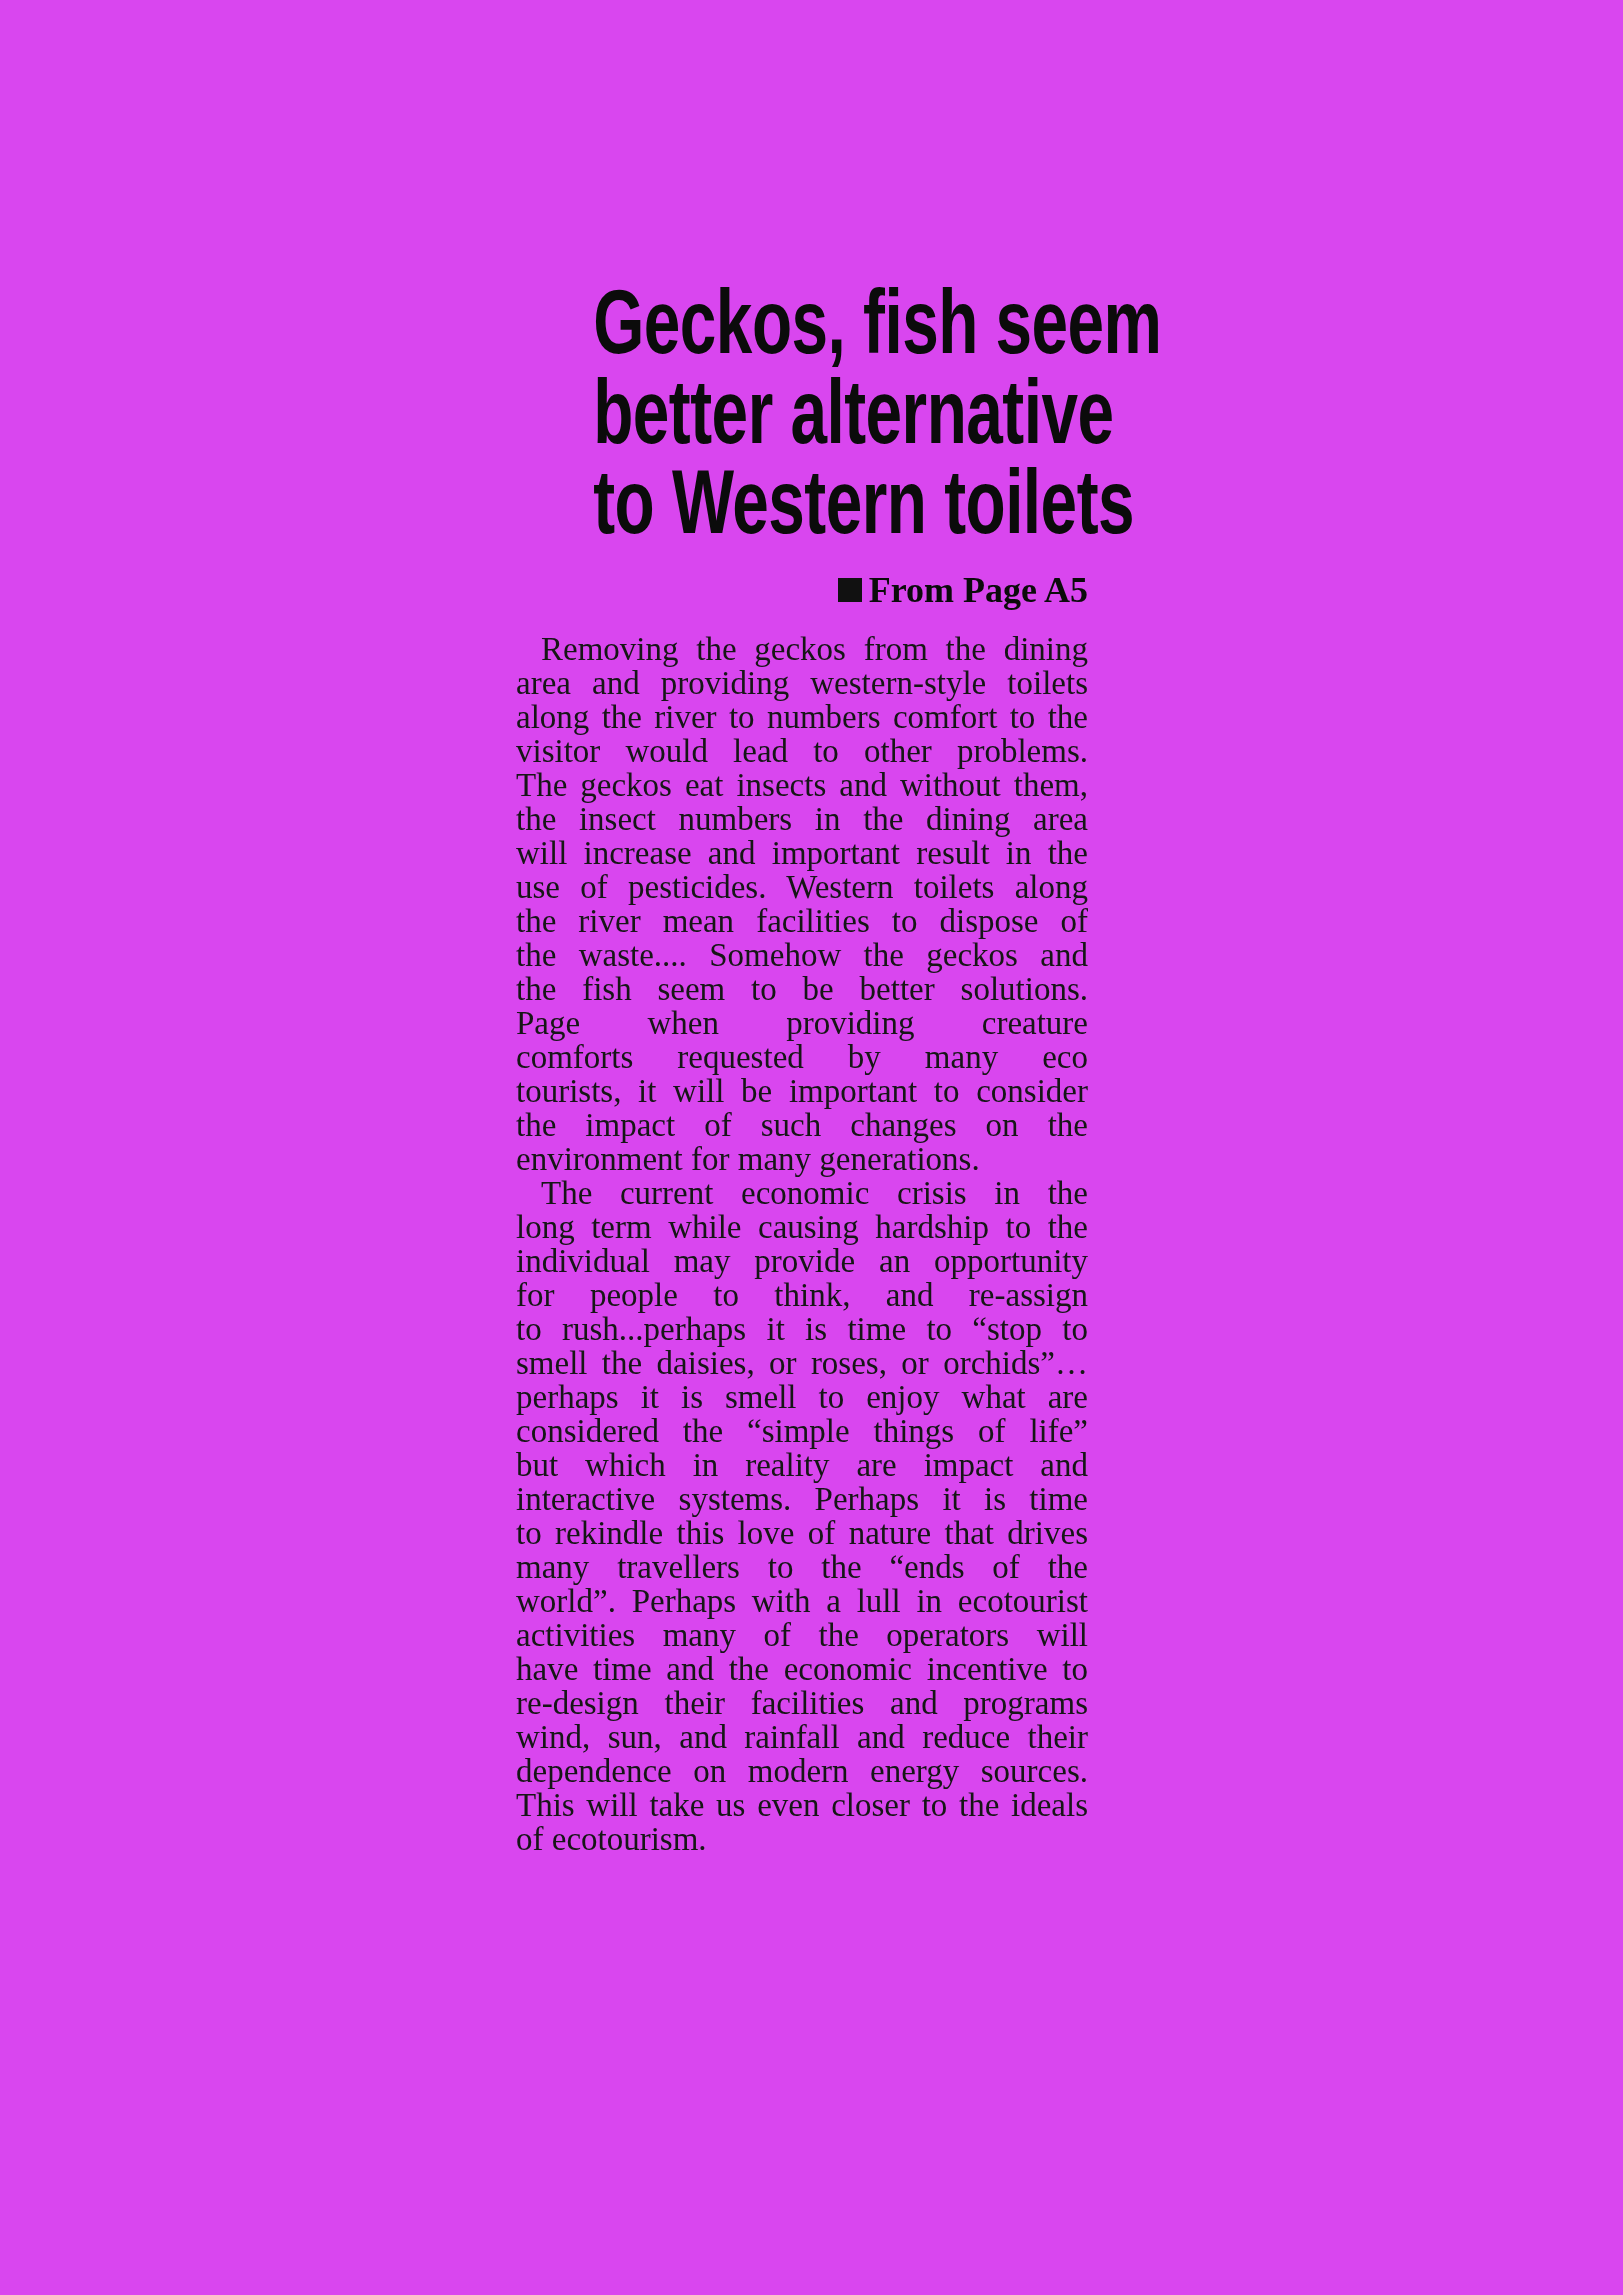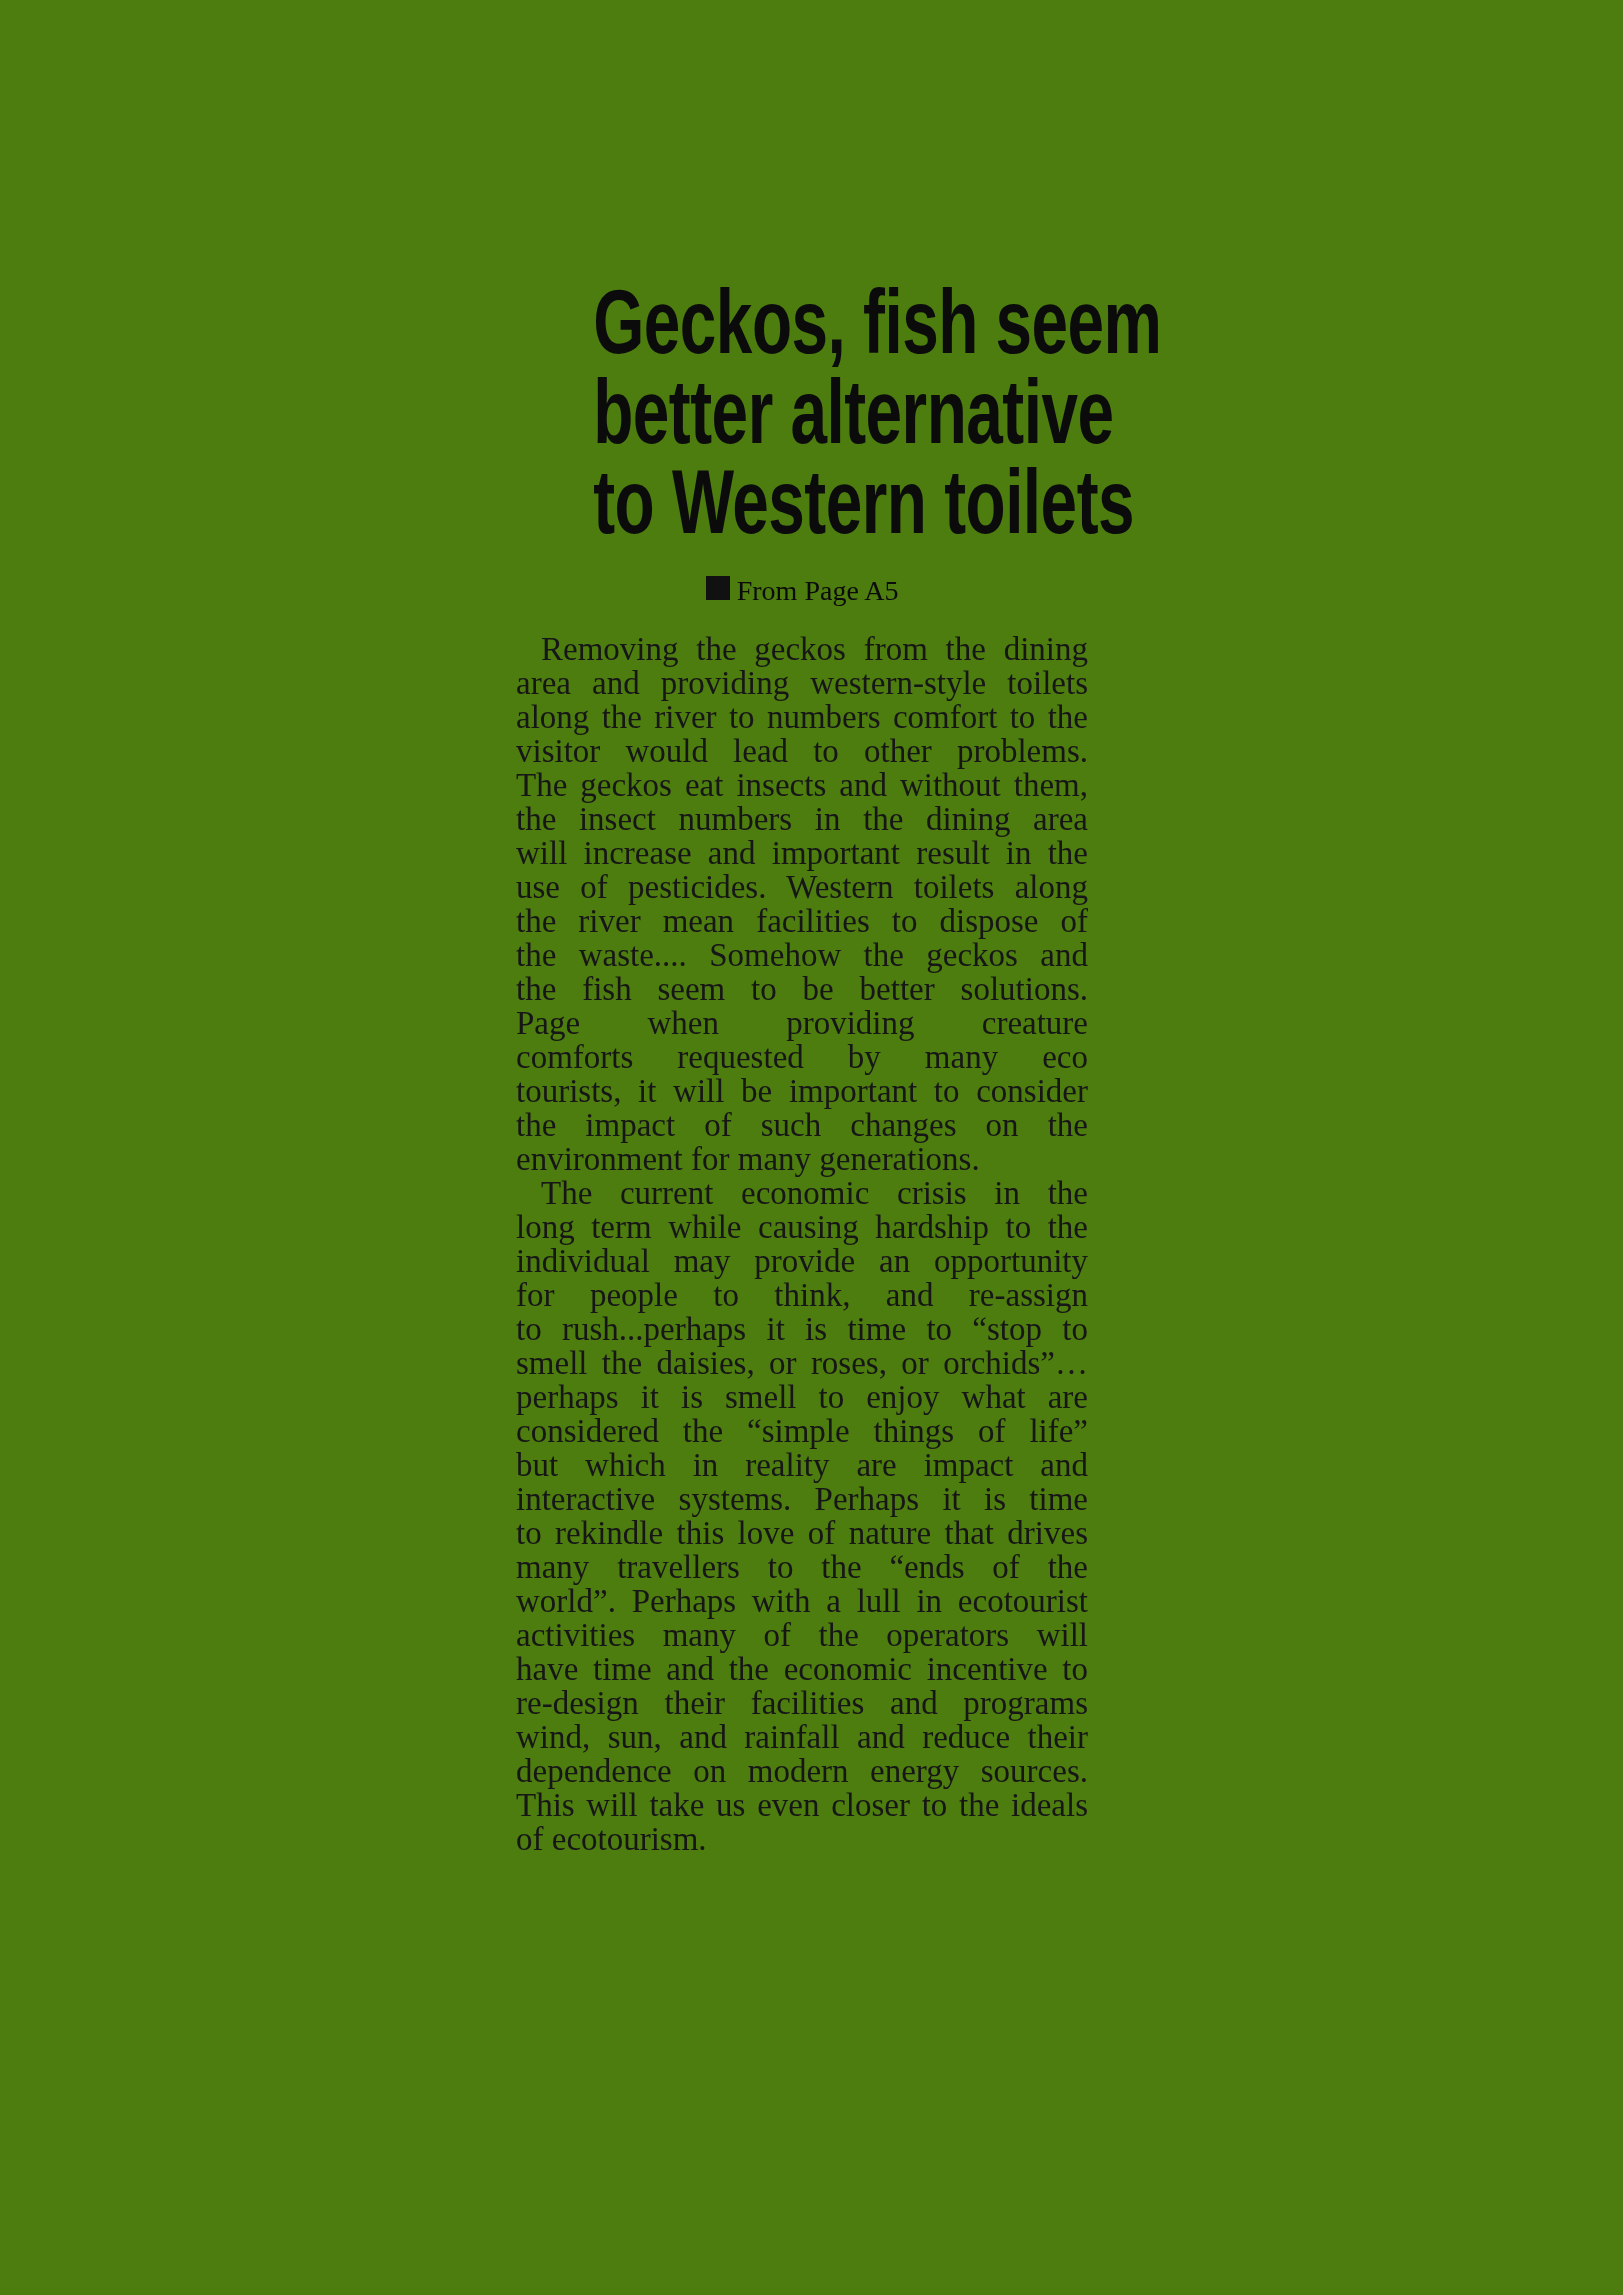--- a/index.html
+++ b/index.html
@@ -4,21 +4,21 @@
 <style>
   html, body {
     margin: 0;
     padding: 0;
     background: #ffffff;
   }
   .page {
     position: relative;
     width: 1624px;
     height: 2295px;
-    background: #4d7c0f;
+    background: #d946ef;
     overflow: hidden;
     font-family: "Liberation Serif", serif;
   }
   .headline {
     position: absolute;
     left: 516px;
     top: 277px;
     width: 572px;
     text-align: center;
     color: #0b0b0b;
@@ -32,24 +32,24 @@
     white-space: nowrap;
     transform: scaleX(0.73);
     transform-origin: 50% 50%;
     letter-spacing: -0.7px;
   }
   .kicker {
     position: absolute;
     left: 516px;
     top: 571px;
     width: 572px;
-    text-align: center;
+    text-align: right;
     font-family: "Liberation Serif", serif;
-    font-weight: 400;
-    font-size: 28px;
+    font-weight: 700;
+    font-size: 36px;
     line-height: 39px;
     color: #0b0b0b;
     white-space: nowrap;
   }
   .kicker-square {
     display: inline-block;
     width: 24px;
     height: 24px;
     background: #111111;
     margin-right: 7.2px;

